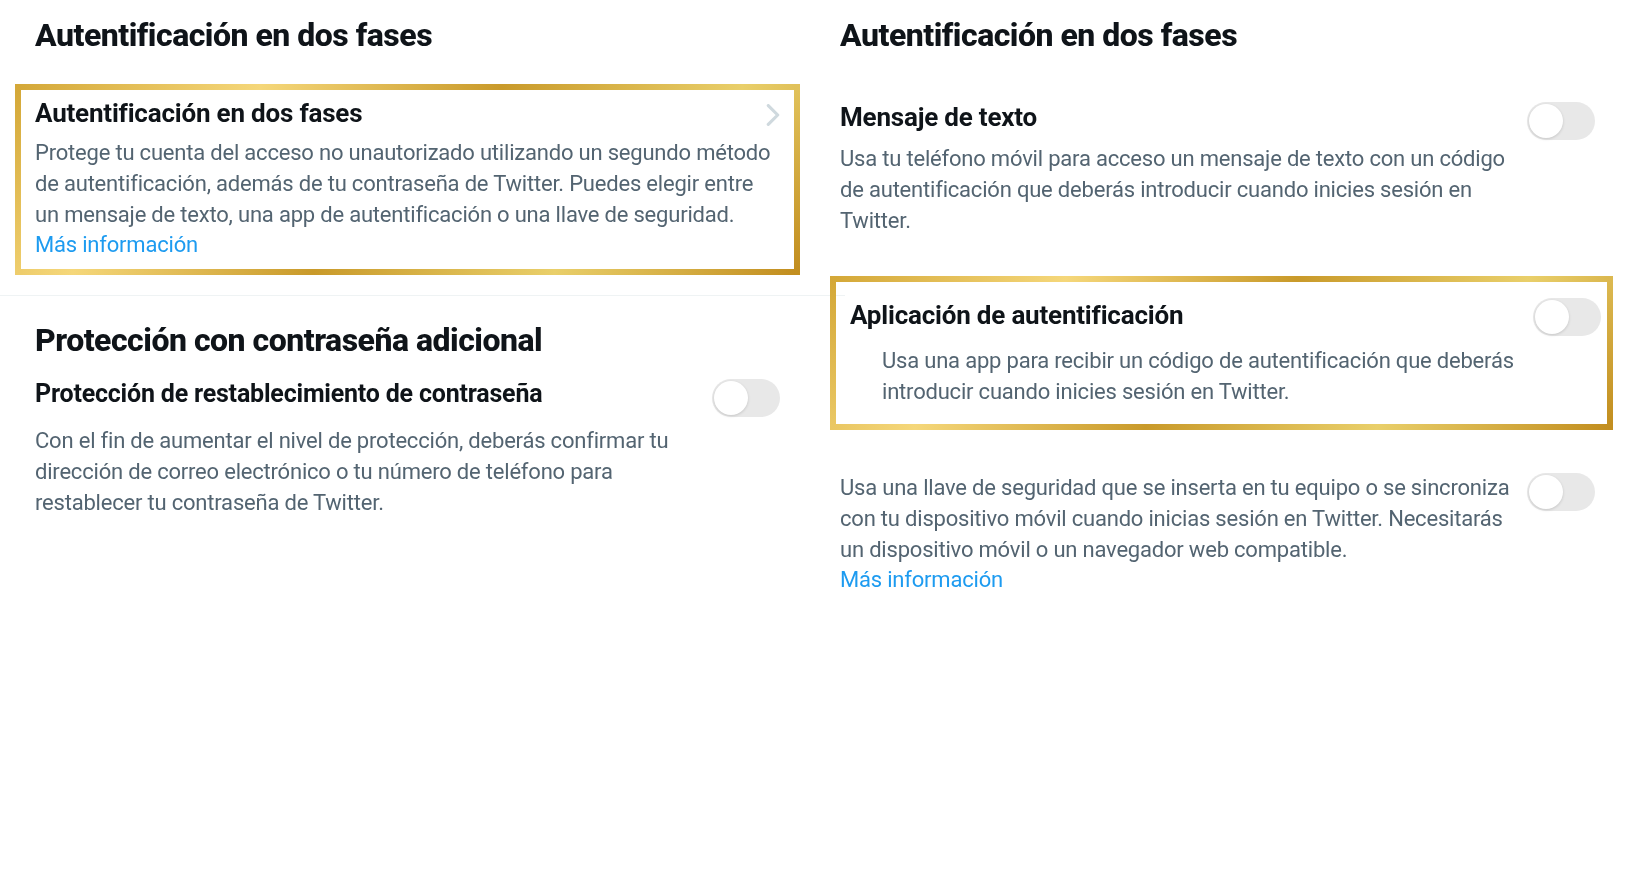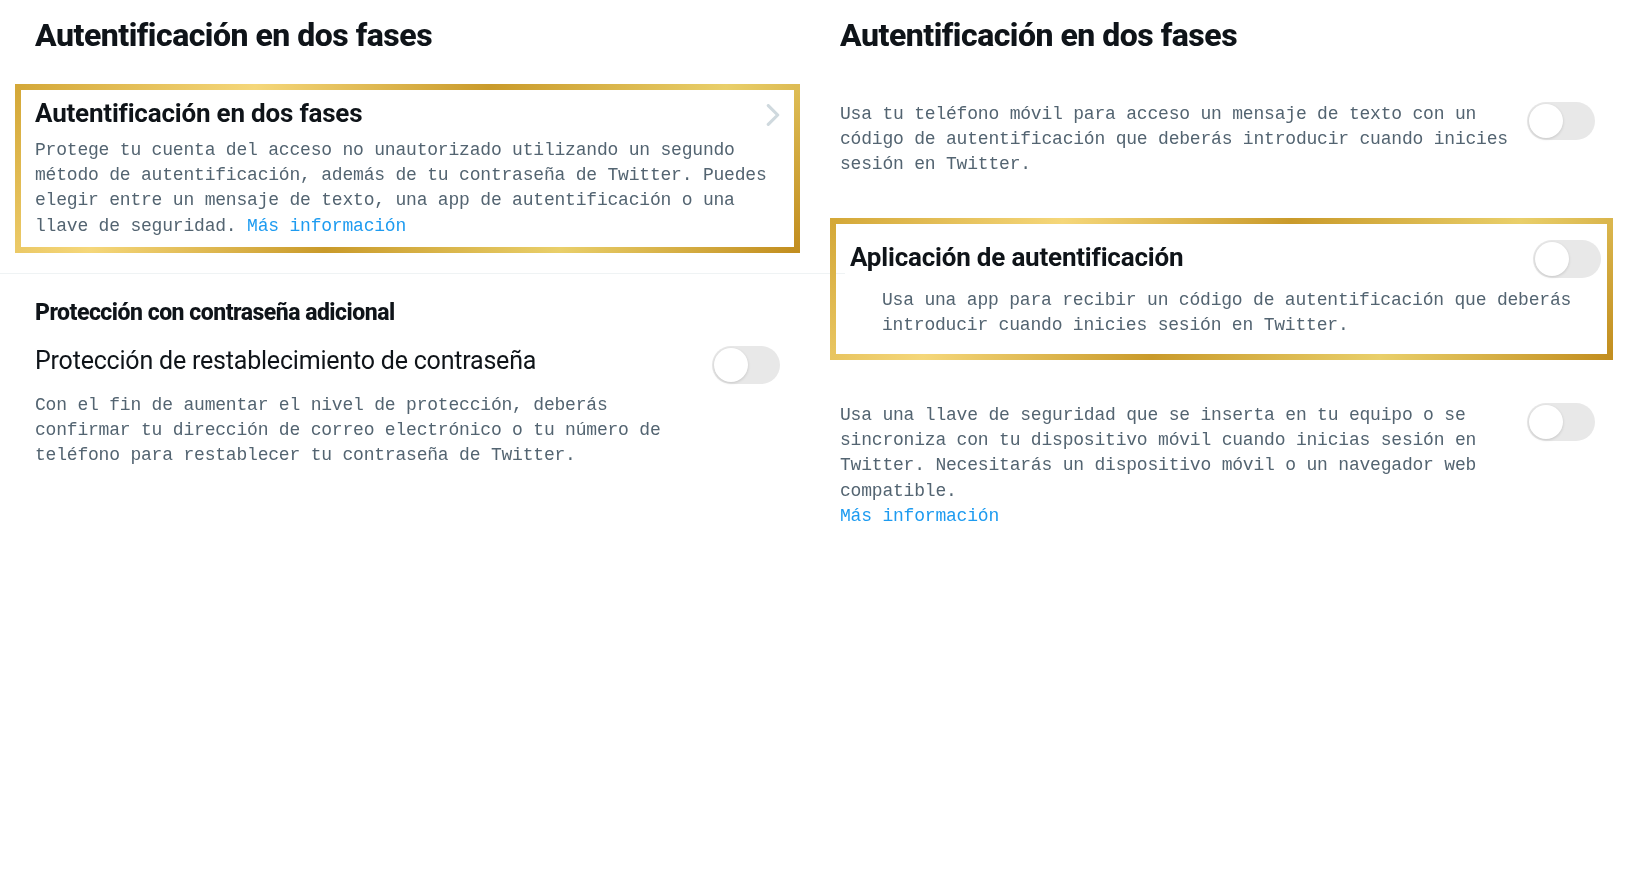--- a/index.html
+++ b/index.html
@@ -44,25 +44,24 @@
       padding-right: 100px;
     }
     .item-title {
       font-size: 26px;
       font-weight: 700;
       color: #0f1419;
       margin-bottom: 12px;
       letter-spacing: -0.2px;
     }
     .item-desc {
-      font-size: 18px;
+      font-size: 22px;
       color: #536471;
       line-height: 1.4;
       letter-spacing: -0.2px;
-      font-family: Liberation Mono, monospace;
     }
     .item-desc .link {
       color: #1d9bf0;
       cursor: pointer;
     }
     .gold-frame {
       border: 6px solid transparent;
       border-image: linear-gradient(135deg, #d4a838, #f5d77a, #c99a2a, #e9cf6a, #c28e1f) 1;
       padding: 8px 14px 8px 14px;
       margin-left: -20px;
@@ -102,39 +101,39 @@
       top: 2px;
       left: 2px;
       box-shadow: 0 1px 3px rgba(0,0,0,0.15);
     }
     .divider {
       height: 1px;
       background: #eff3f4;
       margin: 12px -35px 20px -35px;
     }
     .section-subtitle {
-      font-size: 23px;
+      font-size: 32px;
       font-weight: 800;
       color: #0f1419;
       margin-top: 25px;
       margin-bottom: 20px;
       letter-spacing: -0.5px;
     }
     .left-item {
       position: relative;
       padding-right: 110px;
       margin-top: 18px;
     }
     .left-item .toggle {
       right: 30px;
       top: 0;
     }
     .left-item .item-title {
       font-size: 25px;
-      font-weight: 400;
+      font-weight: 700;
       margin-bottom: 18px;
     }
     .right-gold-frame {
       border: 6px solid transparent;
       border-image: linear-gradient(135deg, #d4a838, #f5d77a, #c99a2a, #e9cf6a, #c28e1f) 1;
       padding: 18px 14px 16px 14px;
       margin-left: -10px;
       margin-right: 2px;
       margin-top: 20px;
       margin-bottom: 25px;
@@ -183,20 +182,21 @@
   </div>
 </div>
 
 <div class="panel panel-right">
   <h1 class="section-title">Autentificación en dos fases</h1>
 
   <div class="item item-with-toggle">
     <div class="toggle">
       <div class="thumb"></div>
     </div>
+    <div class="item-title">Mensaje de texto</div>
     <div class="item-desc">Usa tu teléfono móvil para acceso un mensaje de texto con un código de autentificación que deberás introducir cuando inicies sesión en Twitter.</div>
   </div>
 
   <div class="right-gold-frame">
     <div class="toggle">
       <div class="thumb"></div>
     </div>
     <div class="item-title">Aplicación de autentificación</div>
     <div class="item-desc">Usa una app para recibir un código de autentificación que deberás introducir cuando inicies sesión en Twitter.</div>
   </div>

